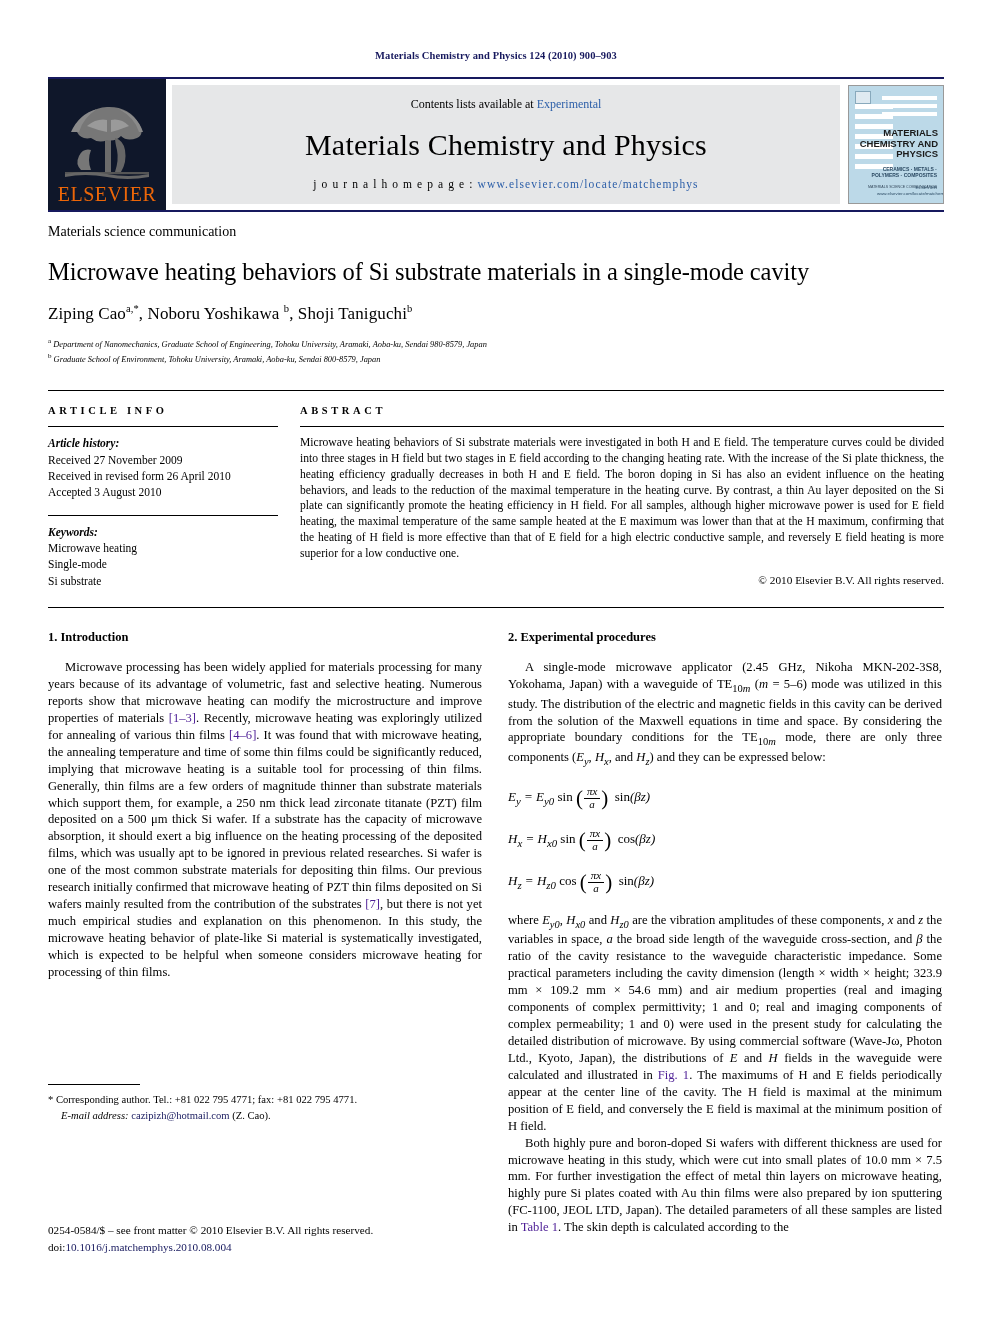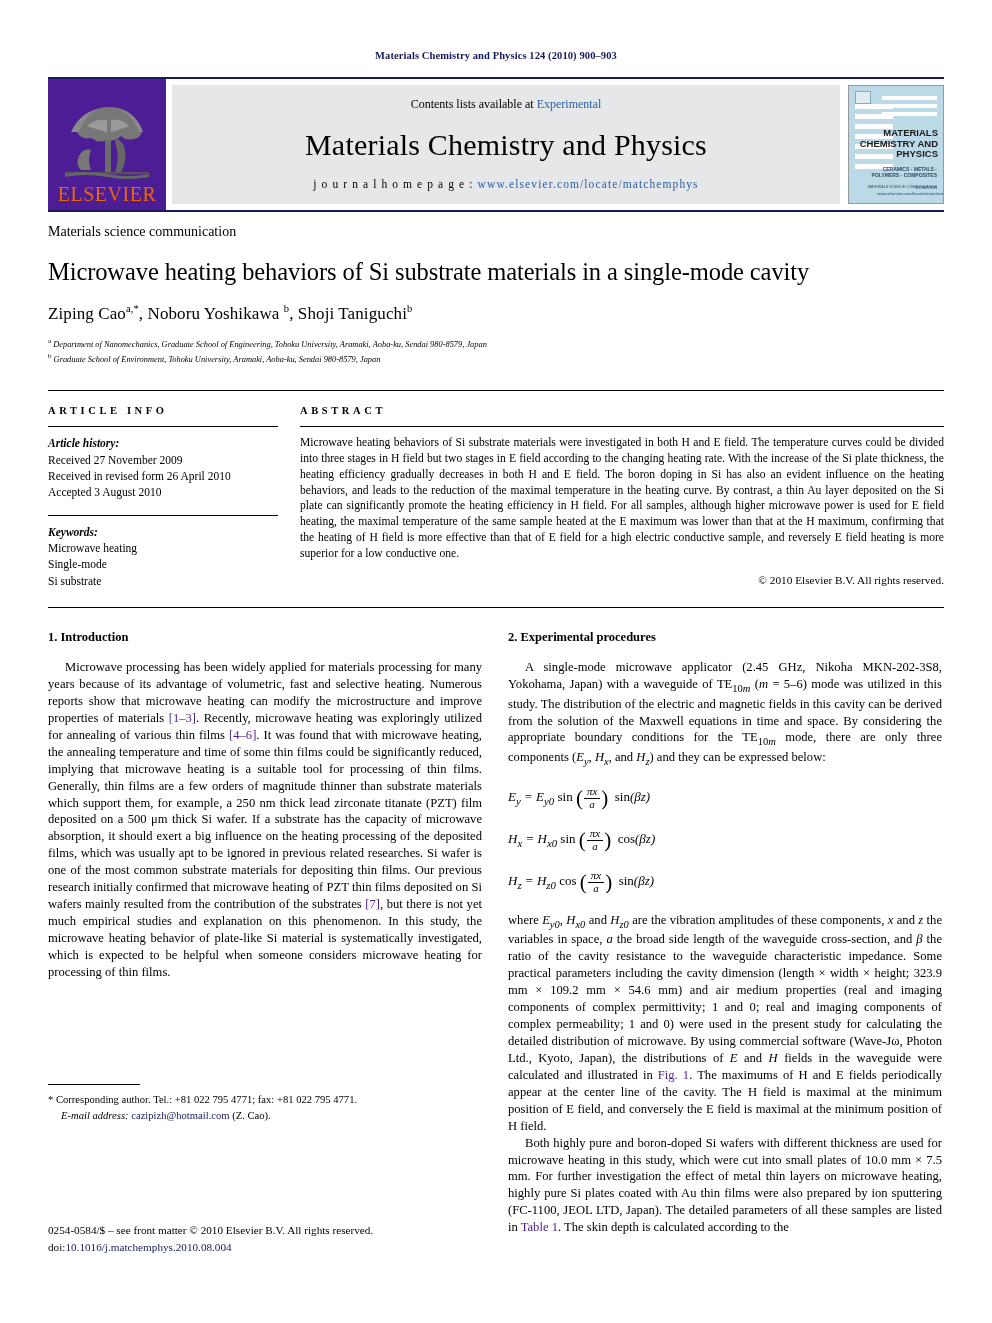--- a/index.html
+++ b/index.html
@@ -32,21 +32,21 @@
     height:135px;
     display:flex;
     align-items:stretch;
     position:relative;
   }
   .elsevier-logo {
     width:118px; flex:0 0 118px;
     display:flex; flex-direction:column;
     align-items:center; justify-content:flex-end;
     padding-bottom:6px;
-    background:#4c1d95;
+    background:#0f172a;
   }
   .tree-svg { width:100px; height:84px; }
   .elsevier-word {
     font-family:"Liberation Serif", serif;
     font-size:20px; letter-spacing:.5px;
     color:#ec6608; font-weight:400;
     line-height:1; margin-top:2px;
   }
   .journal-band {
     flex:1 1 auto;
@@ -261,21 +261,21 @@
   <div class="doctype">Materials science communication</div>
   <h1 class="paper-title">Microwave heating behaviors of Si substrate materials in a single-mode cavity</h1>
   <div class="authors">Ziping Cao<sup>a,*</sup>, Noboru Yoshikawa <sup>b</sup>, Shoji Taniguchi<sup>b</sup></div>
   <div class="affil">
     <div>
       <sup>a</sup>
       <span>Department of Nanomechanics, Graduate School of Engineering, Tohoku University, Aramaki, Aoba-ku, Sendai 980-8579, Japan</span>
     </div>
     <div>
       <sup>b</sup>
-      <span>Graduate School of Environment, Tohoku University, Aramaki, Aoba-ku, Sendai 980-8579, Japan</span>
+      <span>Graduate School of Environment, Tohoku University, Aramaki, Aoba-ku, Sendai 800-8579, Japan</span>
     </div>
   </div>
 
   <div class="infoblock">
     <div class="infocol">
       <div class="sechead">ARTICLE INFO</div>
       <div class="hr-sm"></div>
       <p class="ital">Article history:</p>
       <p>Received 27 November 2009</p>
       <p>Received in revised form 26 April 2010</p>

